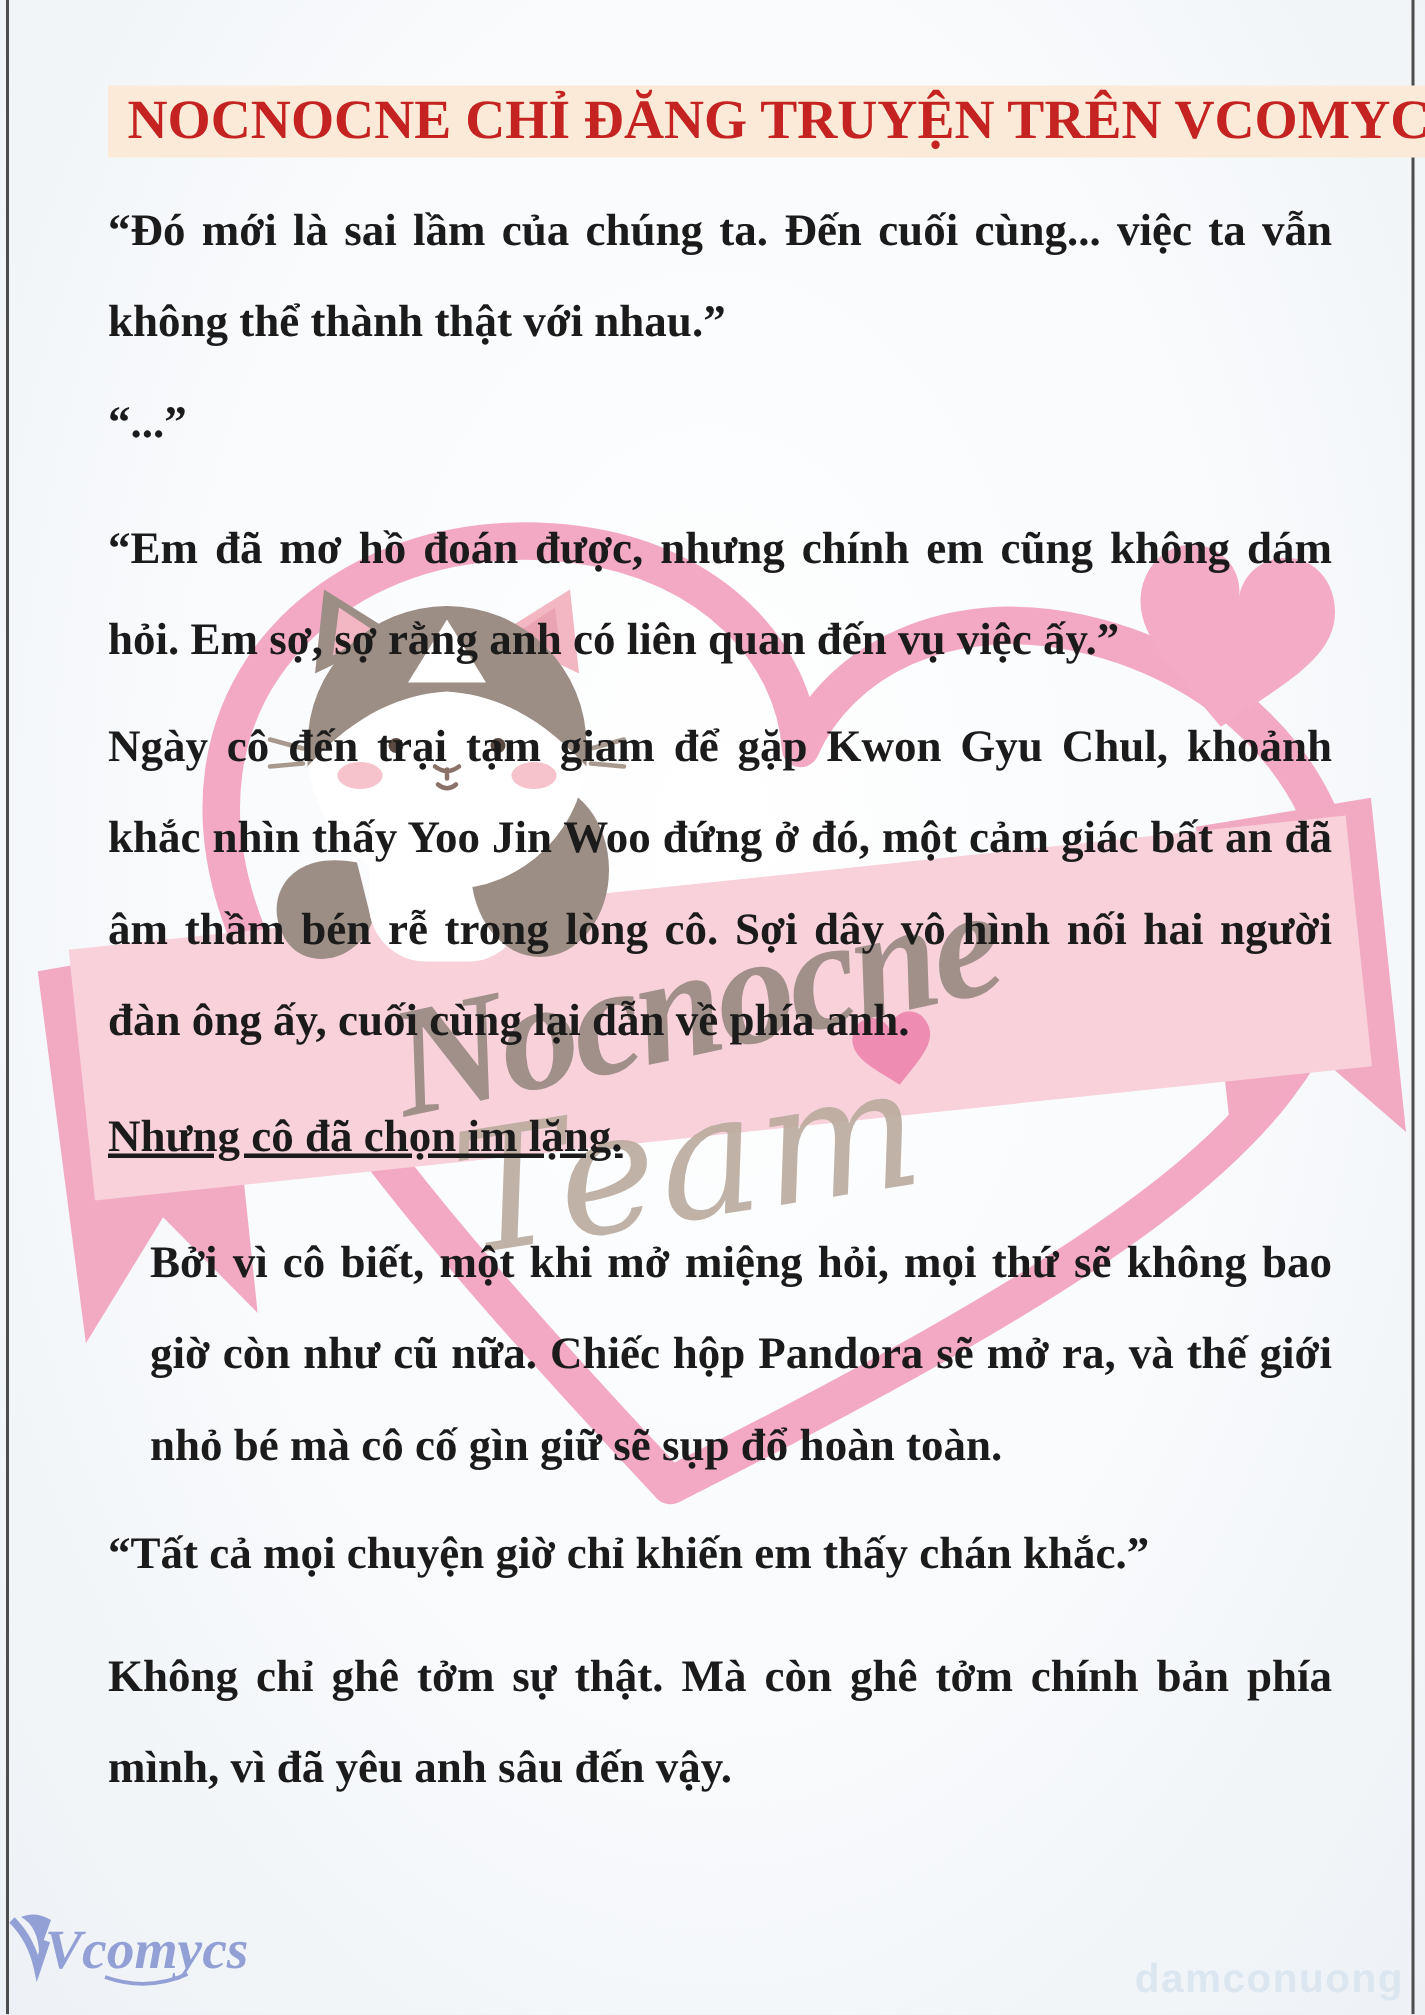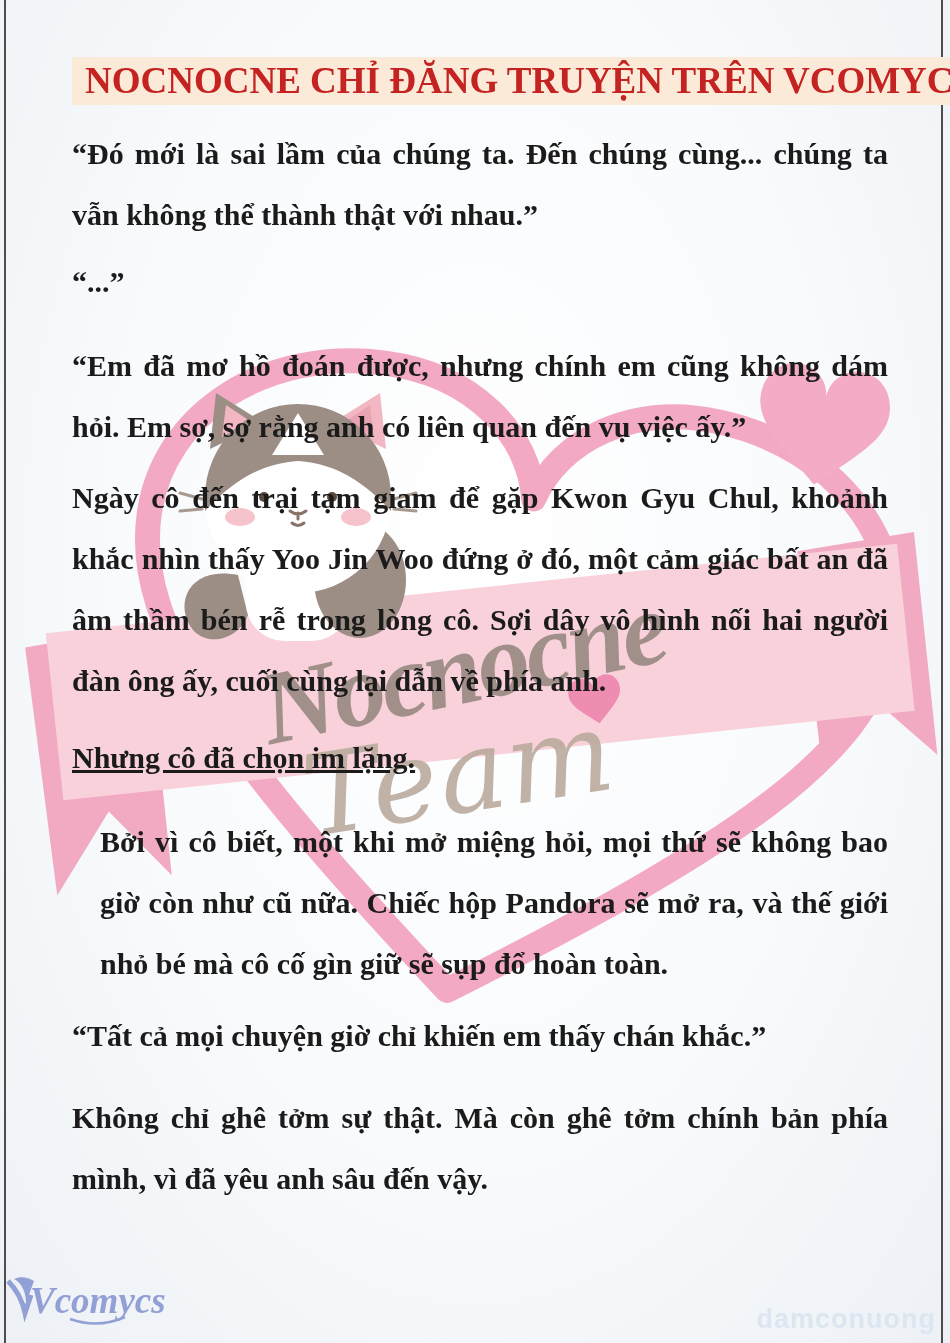--- a/index.html
+++ b/index.html
@@ -122,21 +122,21 @@
                C72,66 92,52 92,34 C92,22 84,10 70,10 C60,10 50,18 50,30 Z" fill="#ee8cb1"></path>
     </g>
   </svg>
 
   <div class="edge left"></div>
   <div class="edge right"></div>
 
   <div class="content">
     <div class="notice">NOCNOCNE CHỈ ĐĂNG TRUYỆN TRÊN VCOMYCS</div>
     <div id="paragraphs">
-        <p class="para">“Đó mới là sai lầm của chúng ta. Đến chúng cùng... chúng ta vẫn không thể thành thật với nhau.”</p>
+        <p class="para">“Đó mới là sai lầm của chúng ta. Đến cuối cùng... việc ta vẫn không thể thành thật với nhau.”</p>
         <p class="para">“...”</p>
         <p class="para">“Em đã mơ hồ đoán được, nhưng chính em cũng không dám hỏi. Em sợ, sợ rằng anh có liên quan đến vụ việc ấy.”</p>
         <p class="para">Ngày cô đến trại tạm giam để gặp Kwon Gyu Chul, khoảnh khắc nhìn thấy Yoo Jin Woo đứng ở đó, một cảm giác bất an đã âm thầm bén rễ trong lòng cô. Sợi dây vô hình nối hai người đàn ông ấy, cuối cùng lại dẫn về phía anh.</p>
         <p class="para">Nhưng cô đã chọn im lặng.</p>
         <p class="para">Bởi vì cô biết, một khi mở miệng hỏi, mọi thứ sẽ không bao giờ còn như cũ nữa. Chiếc hộp Pandora sẽ mở ra, và thế giới nhỏ bé mà cô cố gìn giữ sẽ sụp đổ hoàn toàn.</p>
         <p class="para">“Tất cả mọi chuyện giờ chỉ khiến em thấy chán khắc.”</p>
         <p class="para">Không chỉ ghê tởm sự thật. Mà còn ghê tởm chính bản phía mình, vì đã yêu anh sâu đến vậy.</p>
       </div>
   </div>
 

